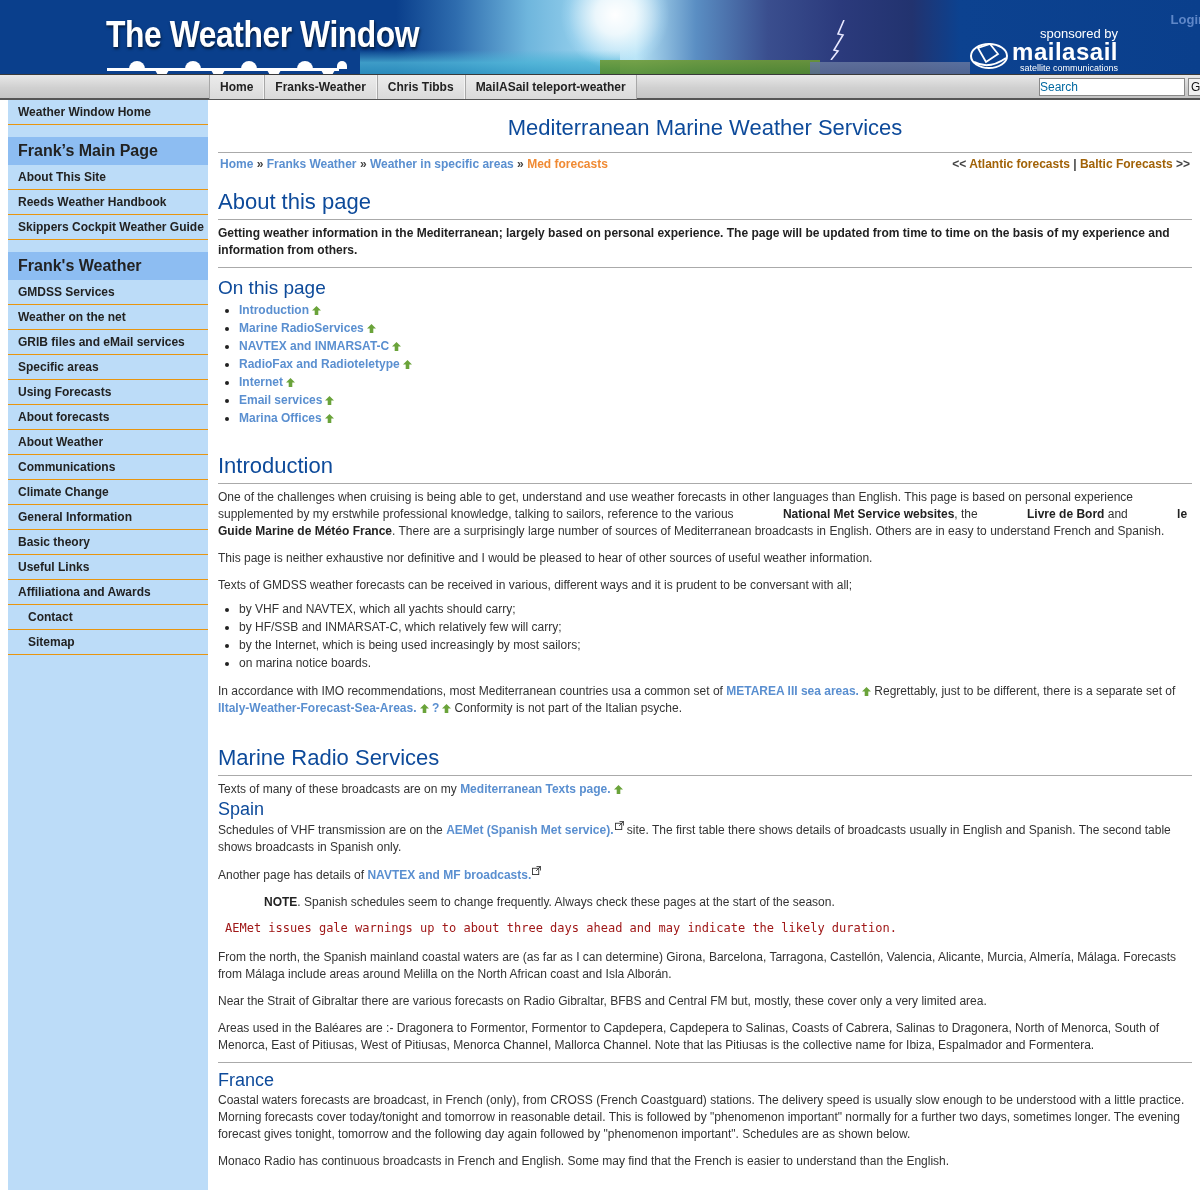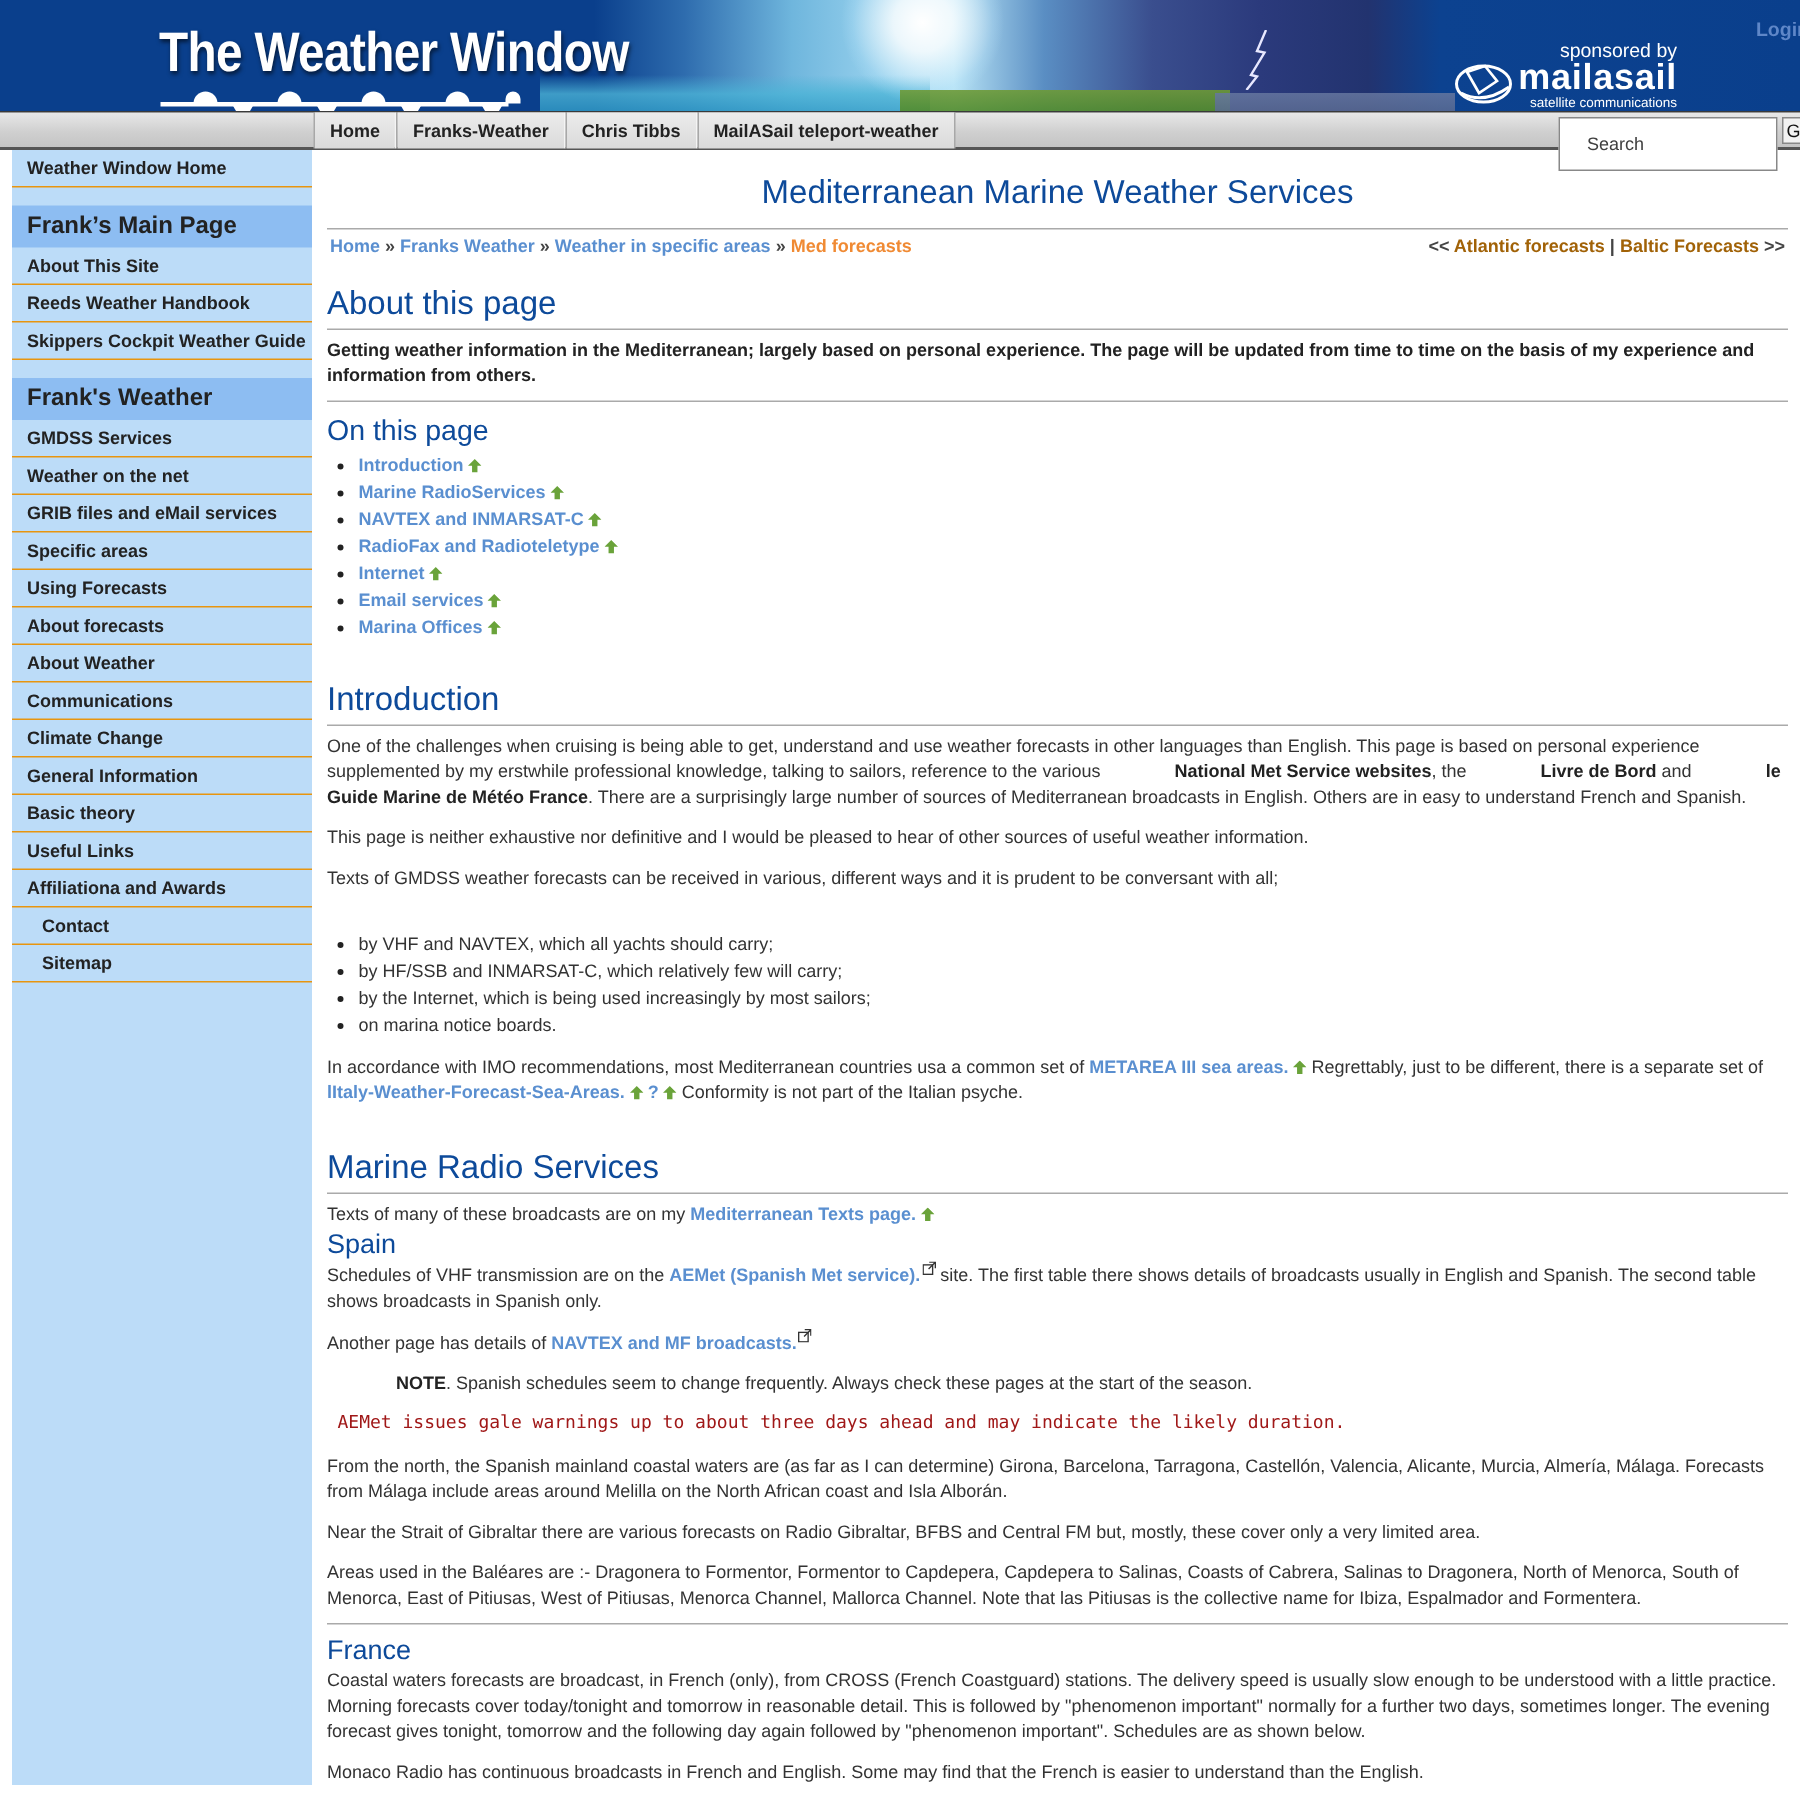--- a/index.html
+++ b/index.html
@@ -79,23 +79,23 @@
   }
   .nav-items { position: absolute; left: 209px; top: 0; height: 24px; display: flex; }
   .nav-item {
     height: 24px; line-height: 24px; padding: 0 10px;
     border-left: 1px solid #a8a8a8; border-right: 1px solid #f4f4f4;
     background: linear-gradient(180deg, #ececec 0%, #dadada 100%);
     font-weight: bold; font-size: 12px; color: #222;
   }
   .nav-item:last-child { border-right: 1px solid #a8a8a8; }
   .nav-search {
-    position: absolute; left: 1039px; top: 3px; width: 146px; height: 36px;
+    position: absolute; left: 1039px; top: 3px; width: 146px; height: 18px;
     border: 1px solid #888; background: #fff; font-size: 12px;
-    font-family: "Liberation Sans", sans-serif; padding: 1px 18px; color: #404040;
+    font-family: "Liberation Sans", sans-serif; padding: 1px 0; color: #0369a1;
   }
   .nav-go {
     position: absolute; left: 1188px; top: 3px; width: 20px; height: 18px;
     border: 1px solid #888; background: #f2f2f2; font-size: 12px; line-height: 16px; padding-left: 2px; color: #111;
   }
 
   
   .layout { position: relative; width: 1200px; }
   .sidebar {
     position: absolute; left: 8px; top: 0; width: 200px; height: 1090px;
@@ -266,21 +266,21 @@
       <li><a class="lk">Marina Offices</a><svg class="up" viewBox="0 0 10 10">
             <path d="M5 0 L10 5 L7 5 L7 10 L3 10 L3 5 L0 5 Z" fill="#6aa33a"></path>
           </svg></li>
     </ul>
 
     <h2 class="sec" style="margin-top:26px">Introduction</h2>
     <div class="rule" style="margin-top:4px"></div>
     <p style="margin-top:5px"><span>One of the challenges when cruising is being able to get, understand and use weather forecasts in other languages than English. This page is based on personal experience supplemented by my erstwhile professional knowledge, talking to sailors, reference to the various </span><b class="bk">National Met Service websites</b><span>, the </span><b class="bk">Livre de Bord</b><span> and </span><b class="bk">le Guide Marine de Météo France</b><span>. There are a surprisingly large number of sources of Mediterranean broadcasts in English. Others are in easy to understand French and Spanish.</span></p>
     <p style="margin-top:10px">This page is neither exhaustive nor definitive and I would be pleased to hear of other sources of useful weather information.</p>
     <p style="margin-top:10px">Texts of GMDSS weather forecasts can be received in various, different ways and it is prudent to be conversant with all;</p>
-    <ul class="bul" style="margin-top:26px">
+    <ul class="bul" style="margin-top:6px">
       <li>by VHF and NAVTEX, which all yachts should carry;</li>
       <li>by HF/SSB and INMARSAT-C, which relatively few will carry;</li>
       <li>by the Internet, which is being used increasingly by most sailors;</li>
       <li>on marina notice boards.</li>
     </ul>
     <p style="margin-top:11px"><span>In accordance with IMO recommendations, most Mediterranean countries usa a common set of </span><a class="lk">METAREA III sea areas.</a><svg class="up" viewBox="0 0 10 10">
           <path d="M5 0 L10 5 L7 5 L7 10 L3 10 L3 5 L0 5 Z" fill="#6aa33a"></path>
         </svg><span> Regrettably, just to be different, there is a separate set of </span><a class="lk">lItaly-Weather-Forecast-Sea-Areas.</a><svg class="up" viewBox="0 0 10 10">
           <path d="M5 0 L10 5 L7 5 L7 10 L3 10 L3 5 L0 5 Z" fill="#6aa33a"></path>
         </svg> <a class="lk">?</a><svg class="up" viewBox="0 0 10 10">

